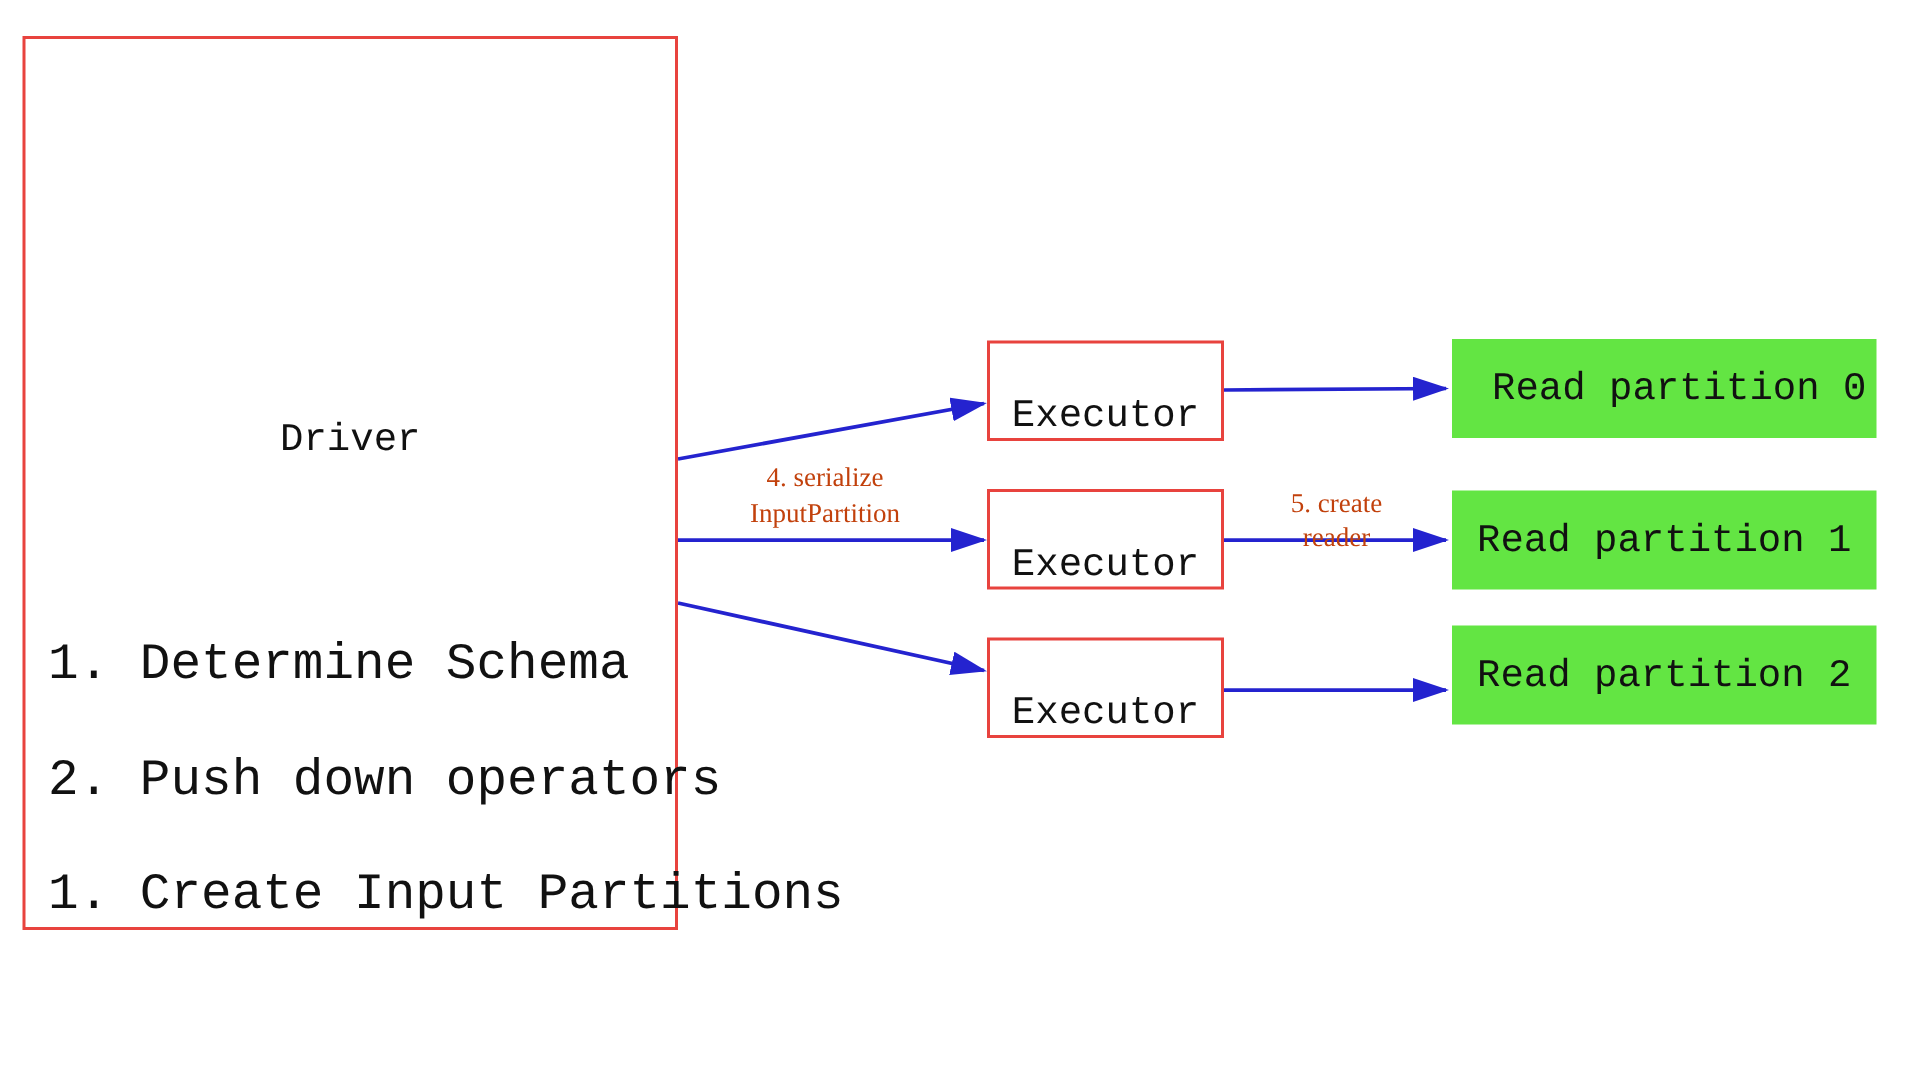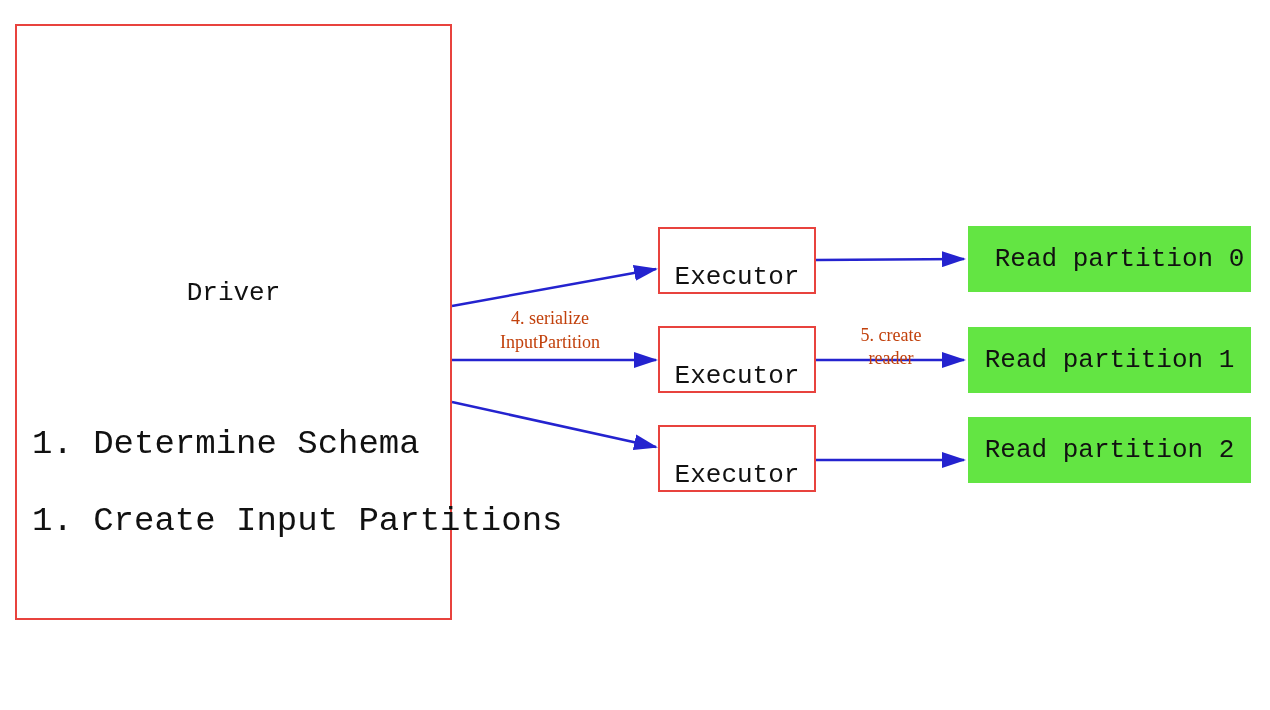--- a/index.html
+++ b/index.html
@@ -102,20 +102,21 @@
     <line x1="452" y1="402" x2="656" y2="447" marker-end="url(#arrowhead)"></line>
     <line x1="816" y1="260" x2="964" y2="259" marker-end="url(#arrowhead)"></line>
     <line x1="816" y1="360" x2="964" y2="360" marker-end="url(#arrowhead)"></line>
     <line x1="816" y1="460" x2="964" y2="460" marker-end="url(#arrowhead)"></line>
   </svg>
 
   <div class="abs driver-box">
     <div class="driver-title">Driver</div>
     <div class="driver-steps">
       <div>1. Determine Schema</div>
+      <div>2. Push down operators</div>
       <div>1. Create Input Partitions</div>
     </div>
   </div>
 
   <div class="abs executor-box executor-0">
     <span>Executor</span>
   </div>
   <div class="abs executor-box executor-1">
     <span>Executor</span>
   </div>

